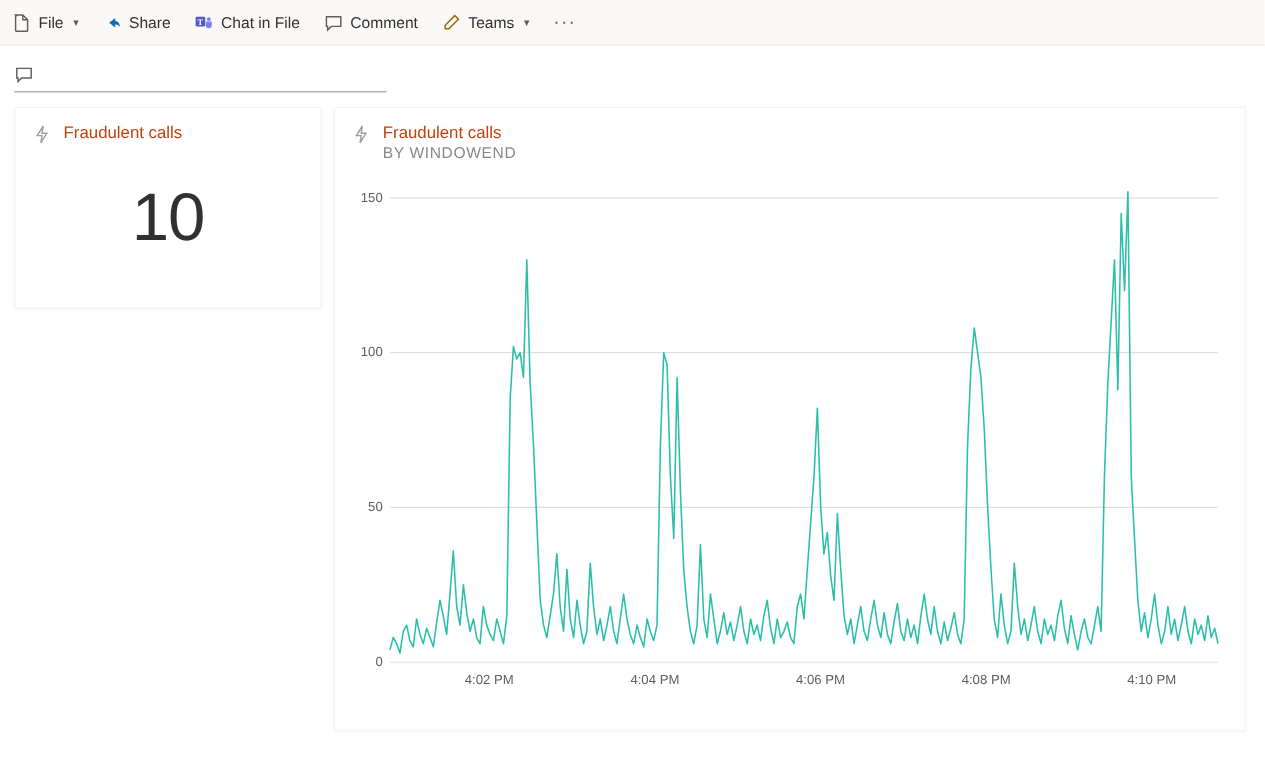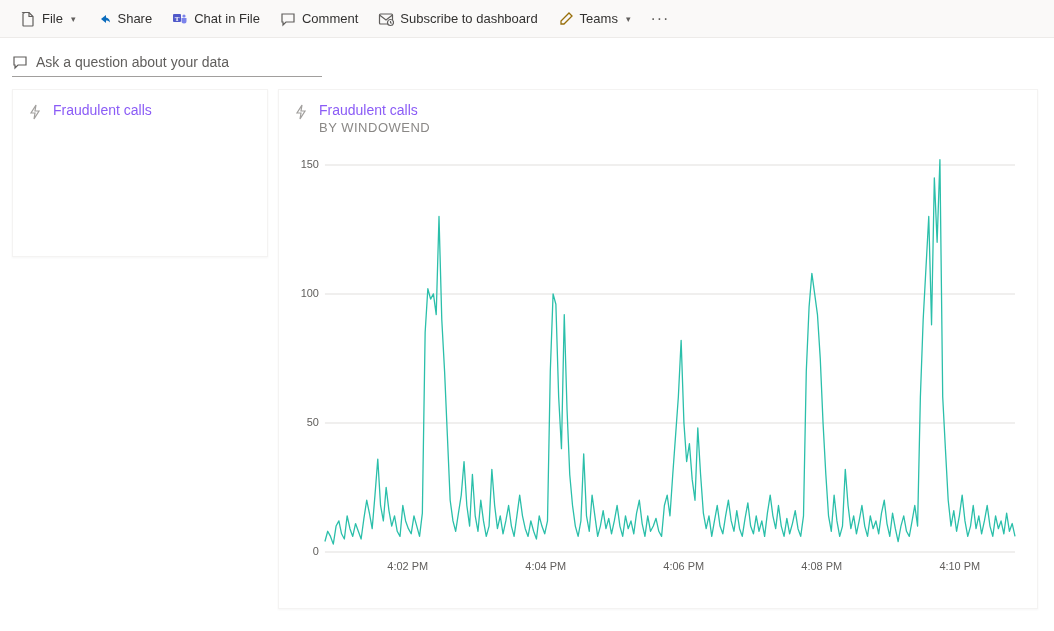--- a/index.html
+++ b/index.html
@@ -9,21 +9,21 @@
       color: #323130;
       background: #fff;
       width: 1054px;
       height: 631px;
       overflow: hidden;
     }
     .toolbar {
       display: flex;
       align-items: center;
       gap: 4px;
-      padding: 6px 12px;
+      padding: 6px 2px;
       background: #faf9f8;
       border-bottom: 1px solid #edebe9;
       height: 38px;
     }
     .toolbar-item {
       display: flex;
       align-items: center;
       gap: 6px;
       padding: 4px 8px;
       cursor: pointer;
@@ -69,21 +69,21 @@
       position: relative;
     }
     .tile-header {
       display: flex;
       align-items: flex-start;
       gap: 10px;
     }
     .bolt {
       width: 14px; height: 16px; color: #a19f9d; flex-shrink:0; margin-top:2px;
     }
-    .tile-title { font-size: 14px; color: #8b5cf6; }
+    .tile-title { font-size: 14px; color: #c2410c; }
     .tile-sub { font-size: 13px; color: #8a8886; letter-spacing: 0.5px; margin-top: 2px;}
     .big-number {
       font-size: 56px;
       font-weight: 300;
       color: #323130;
       text-align: center;
       margin-top: 28px;
       letter-spacing: -1px;
     }
     .chart-area {
@@ -131,63 +131,52 @@
   <div class="toolbar-item">
     <span class="toolbar-icon">
       <svg viewBox="0 0 16 16" width="16" height="16" fill="none" stroke="currentColor" stroke-width="1.2">
           <path d="M2 3h12v8H6l-3 3v-3H2z"></path>
         </svg>
     </span>
     <span>Comment</span>
   </div>
   <div class="toolbar-item">
     <span class="toolbar-icon">
-      <svg viewBox="0 0 16 16" width="16" height="16" fill="none" stroke="currentColor" stroke-width="1.2">
-          <rect x="1.5" y="3" width="13" height="10" rx="1"></rect>
-          <path d="M1.5 4l6.5 5 6.5-5"></path>
-          <circle cx="12.5" cy="11.5" r="3" fill="#fff" stroke="currentColor"></circle>
-          <path d="M12.5 10v1.5l1 1"></path>
-        </svg>
-    </span>
-    <span>Subscribe to dashboard</span>
-  </div>
-  <div class="toolbar-item">
-    <span class="toolbar-icon">
       <svg viewBox="0 0 16 16" width="16" height="16" fill="none" stroke="#986f0b" stroke-width="1.3">
           <path d="M11 2l3 3-8 8H3v-3z"></path>
         </svg>
     </span>
     <span>Teams</span>
     <span class="chev">▾</span>
   </div>
   <div class="ellipsis">···</div>
 </div>
 
 <div class="qa-bar">
   <span class="qa-icon">
     <svg viewBox="0 0 16 16" width="16" height="16" fill="none" stroke="#605e5c" stroke-width="1.2">
         <path d="M2 3h12v8H6l-3 3v-3H2z"></path>
       </svg>
   </span>
-  <span>Ask a question about your data</span>
 </div>
 
 <div class="dashboard">
 
   <div class="tile tile-small">
     <div class="tile-header">
       <span class="bolt">
         <svg viewBox="0 0 12 16" width="12" height="16" fill="none" stroke="currentColor" stroke-width="1.2">
             <path d="M7 1L2 9h4l-1 6 5-8H6z"></path>
           </svg>
       </span>
       <div>
         <div class="tile-title">Fraudulent calls</div>
       </div>
     </div>
+    <div class="big-number">10</div>
   </div>
 
   <div class="tile tile-large">
     <div class="tile-header">
       <span class="bolt">
         <svg viewBox="0 0 12 16" width="12" height="16" fill="none" stroke="currentColor" stroke-width="1.2">
             <path d="M7 1L2 9h4l-1 6 5-8H6z"></path>
           </svg>
       </span>
       <div>

